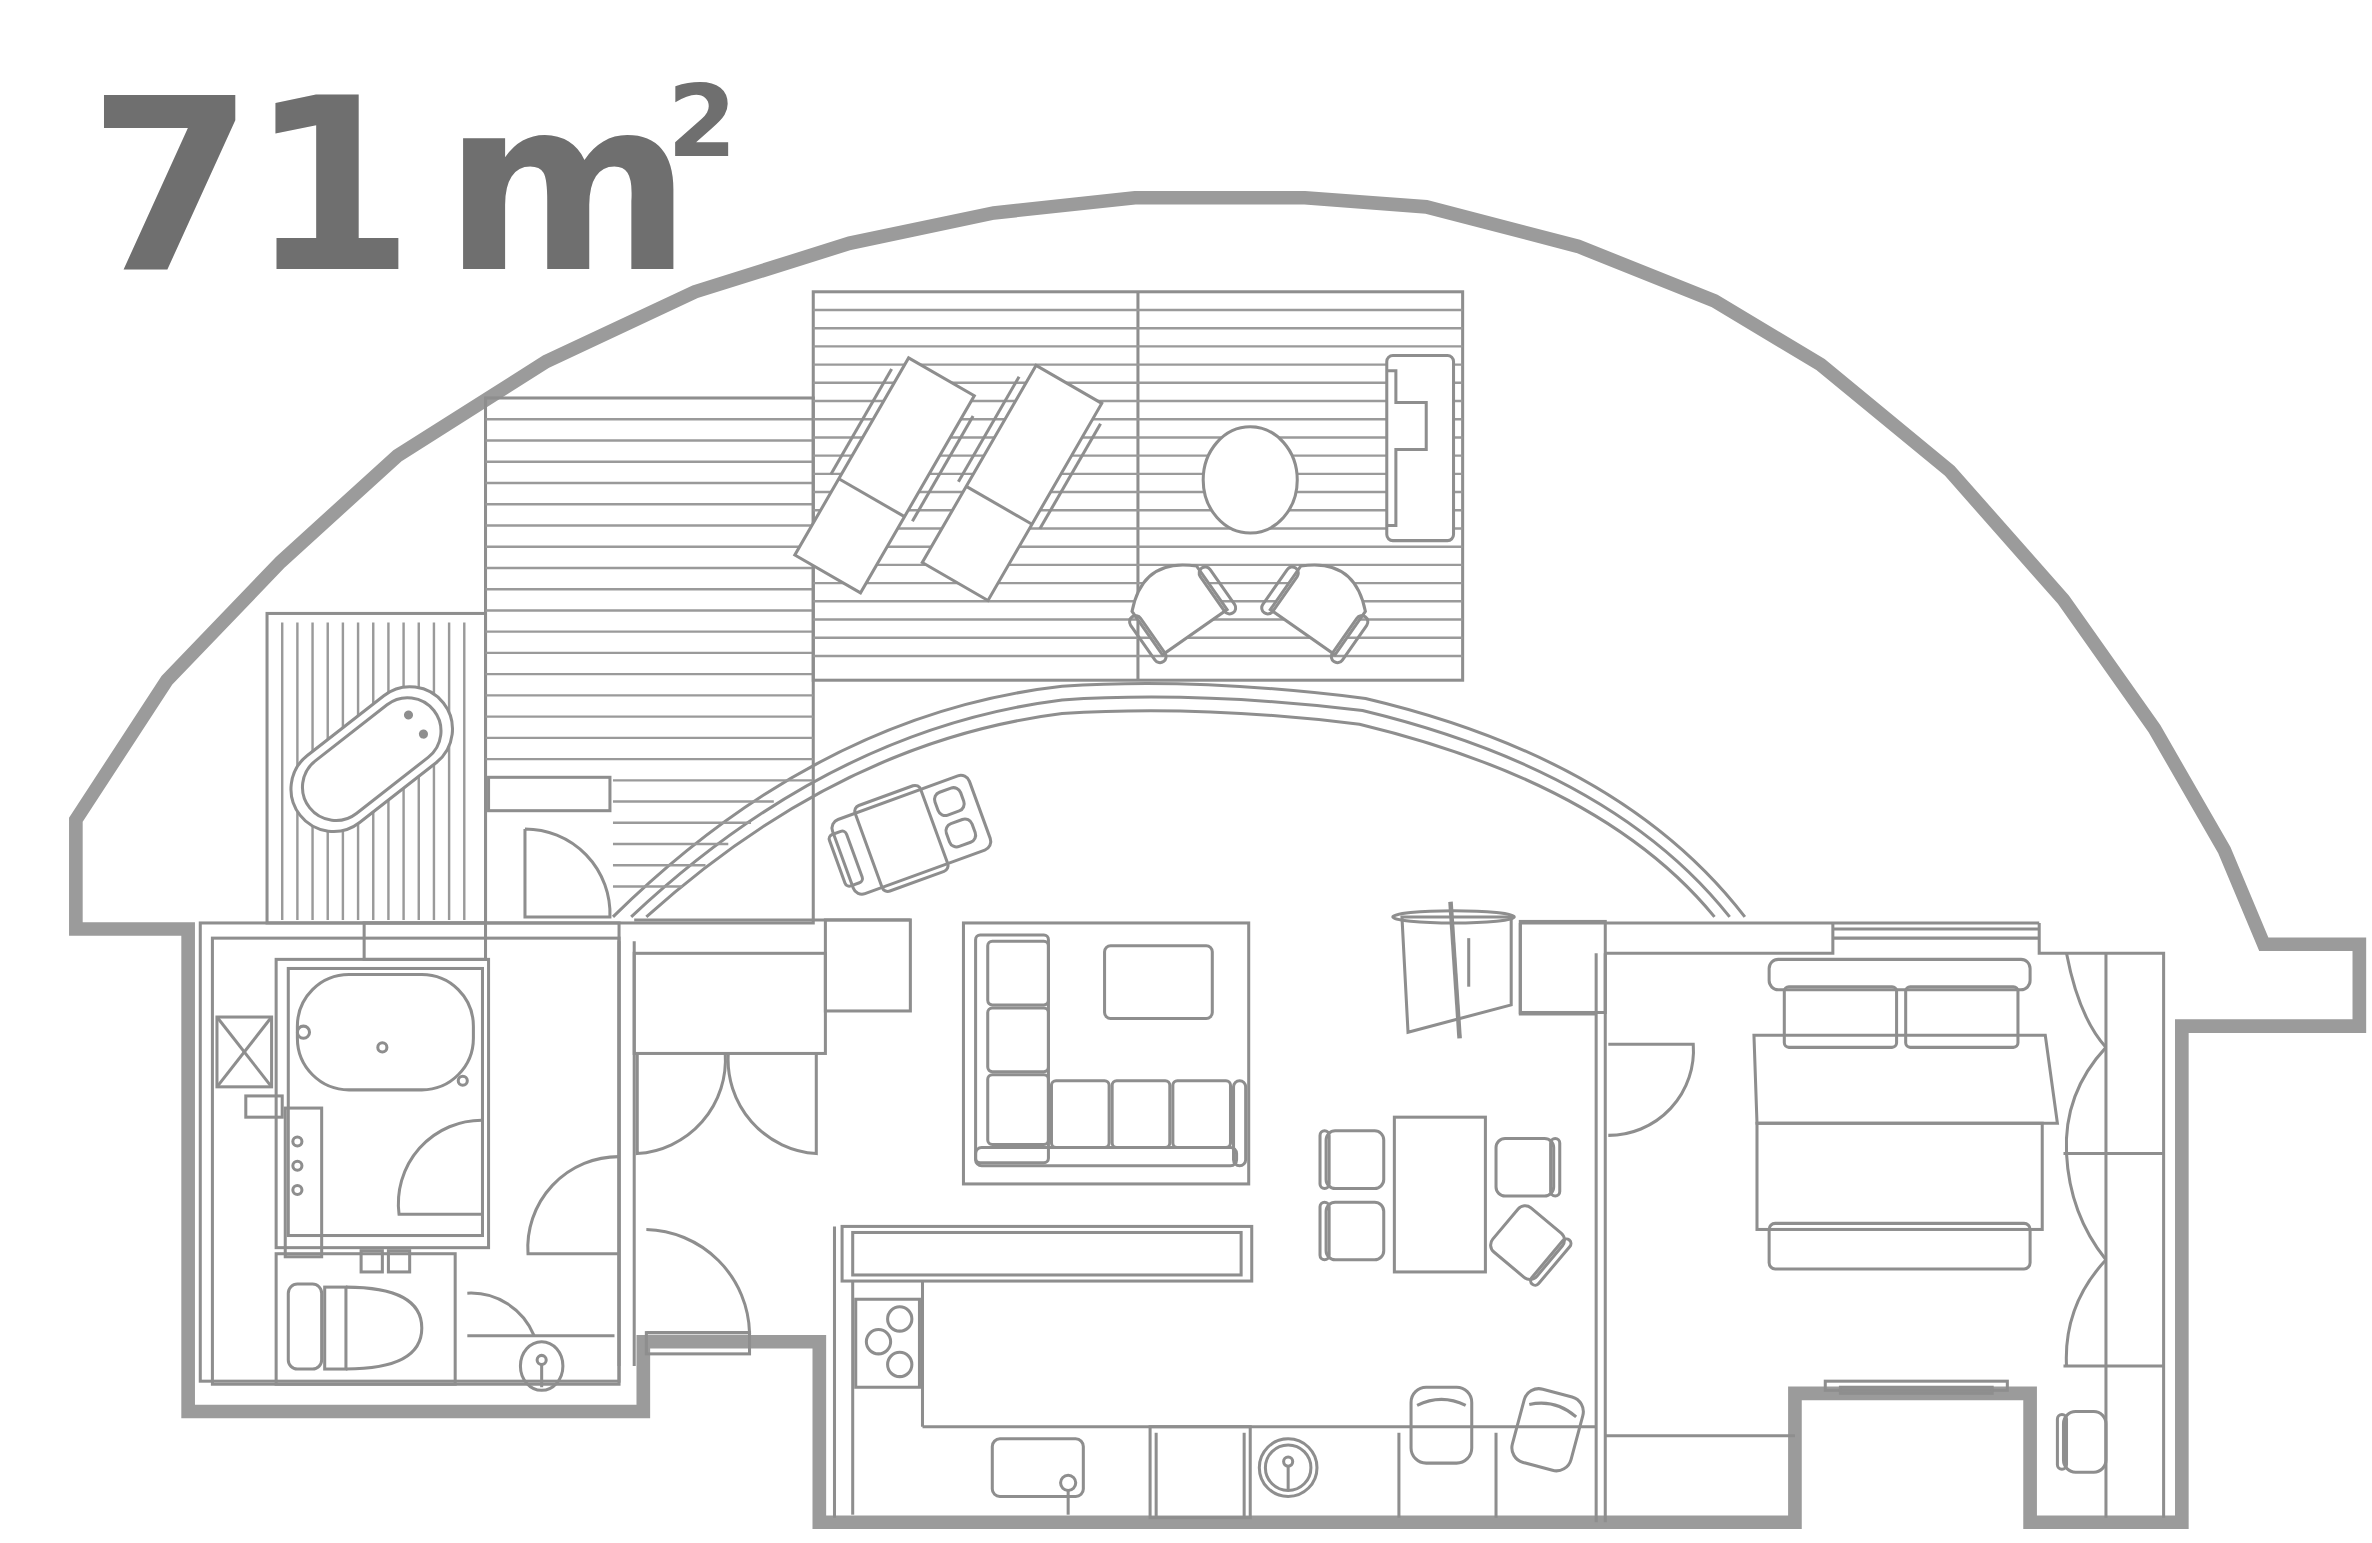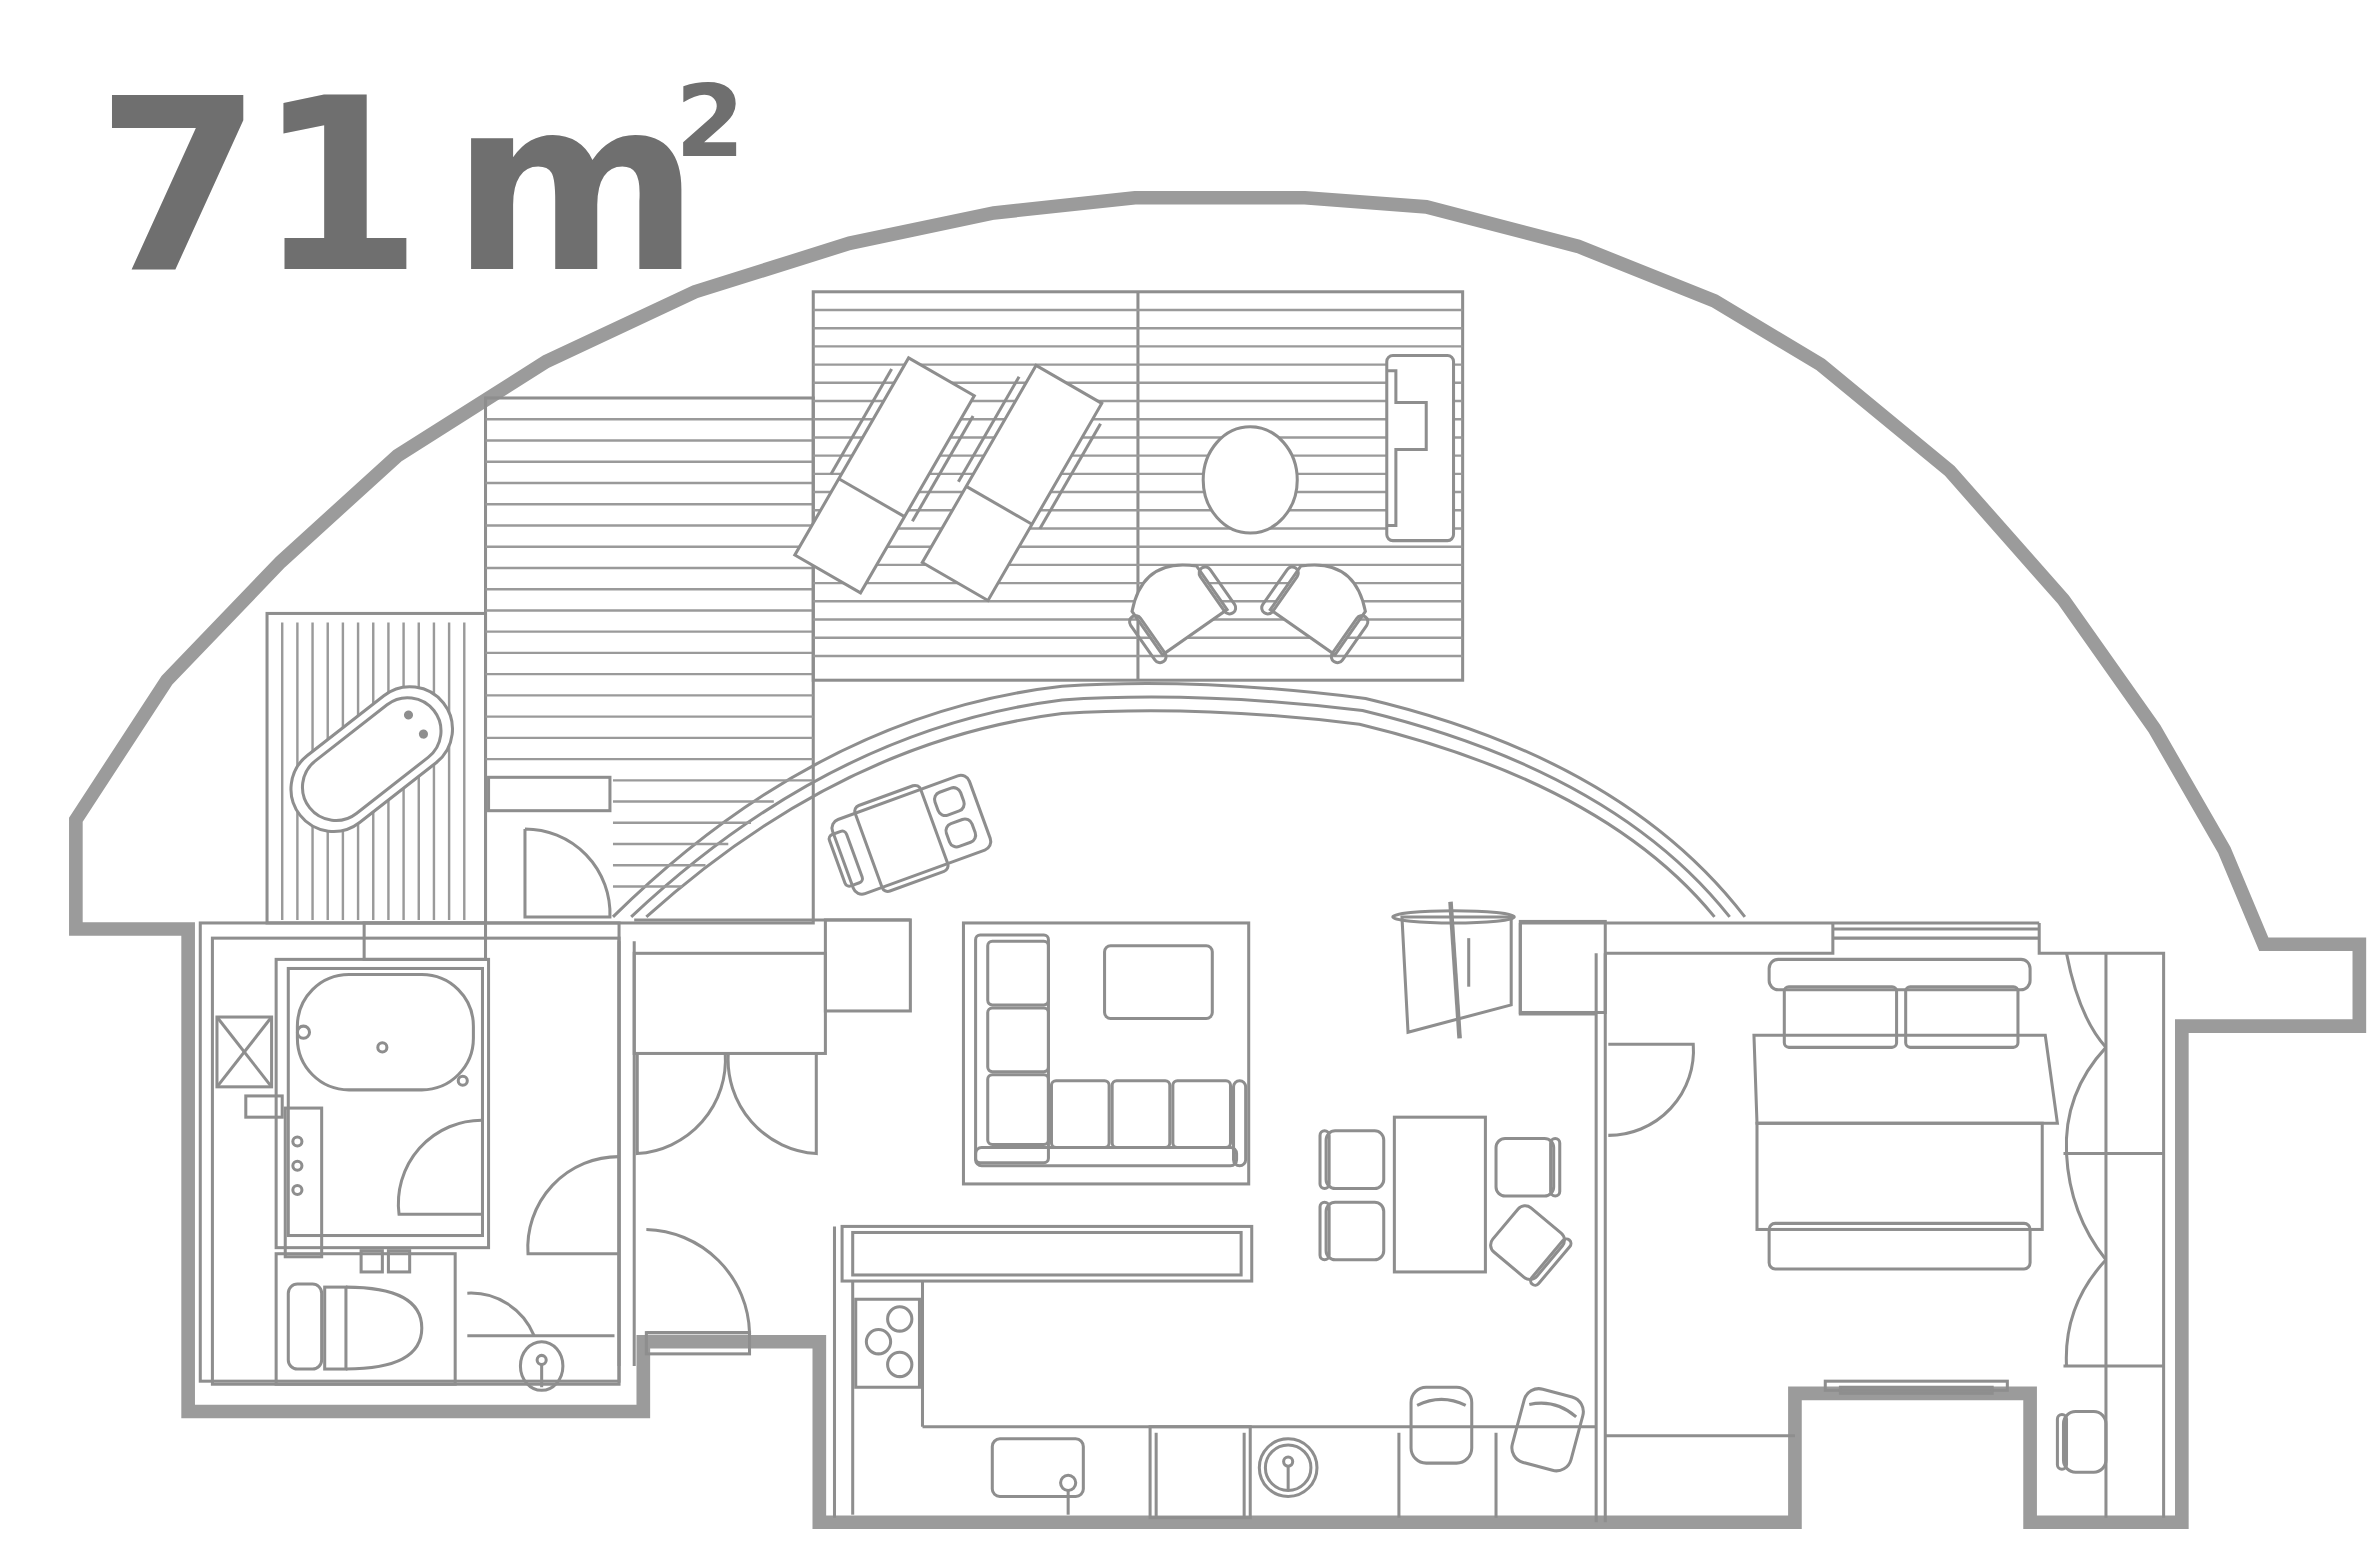--- a/index.html
+++ b/index.html
@@ -1,18 +1,18 @@
 <!DOCTYPE html>
 <html><head>
 <meta charset="utf-8">
 <style>
   html, body { margin: 0; padding: 0; background: #ffffff; }
   body { width: 2373px; height: 1544px; overflow: hidden; position: relative; font-family: "Liberation Sans", sans-serif; }
   .area-label { position: absolute; left: 88px; top: 67px; color: #6f6f6f; font-family: "DejaVu Sans", sans-serif; font-weight: bold; line-height: 1; }
-  .area-num { font-size: 239px; letter-spacing: -5.7px; margin-left: 8px; }
+  .area-num { font-size: 239px; letter-spacing: -5.7px; }
   .area-unit { font-size: 239px; margin-left: 34px; font-weight: bold; }
   .area-sup { font-size: 100px; position: relative; top: -113px; margin-left: -25px; }
   svg.plan { position: absolute; left: 0; top: 0; }
   .wall { fill: none; stroke: #9b9b9b; stroke-width: 9; stroke-linejoin: miter; }
   .ln { fill: none; stroke: #8e8e8e; stroke-width: 2; }
   .ln3 { fill: none; stroke: #8e8e8e; stroke-width: 3; }
   .deck { stroke: #9a9a9a; stroke-width: 1.6; }
   .fillw { fill: #ffffff; stroke: #8e8e8e; stroke-width: 2; }
 </style>
 </head>

